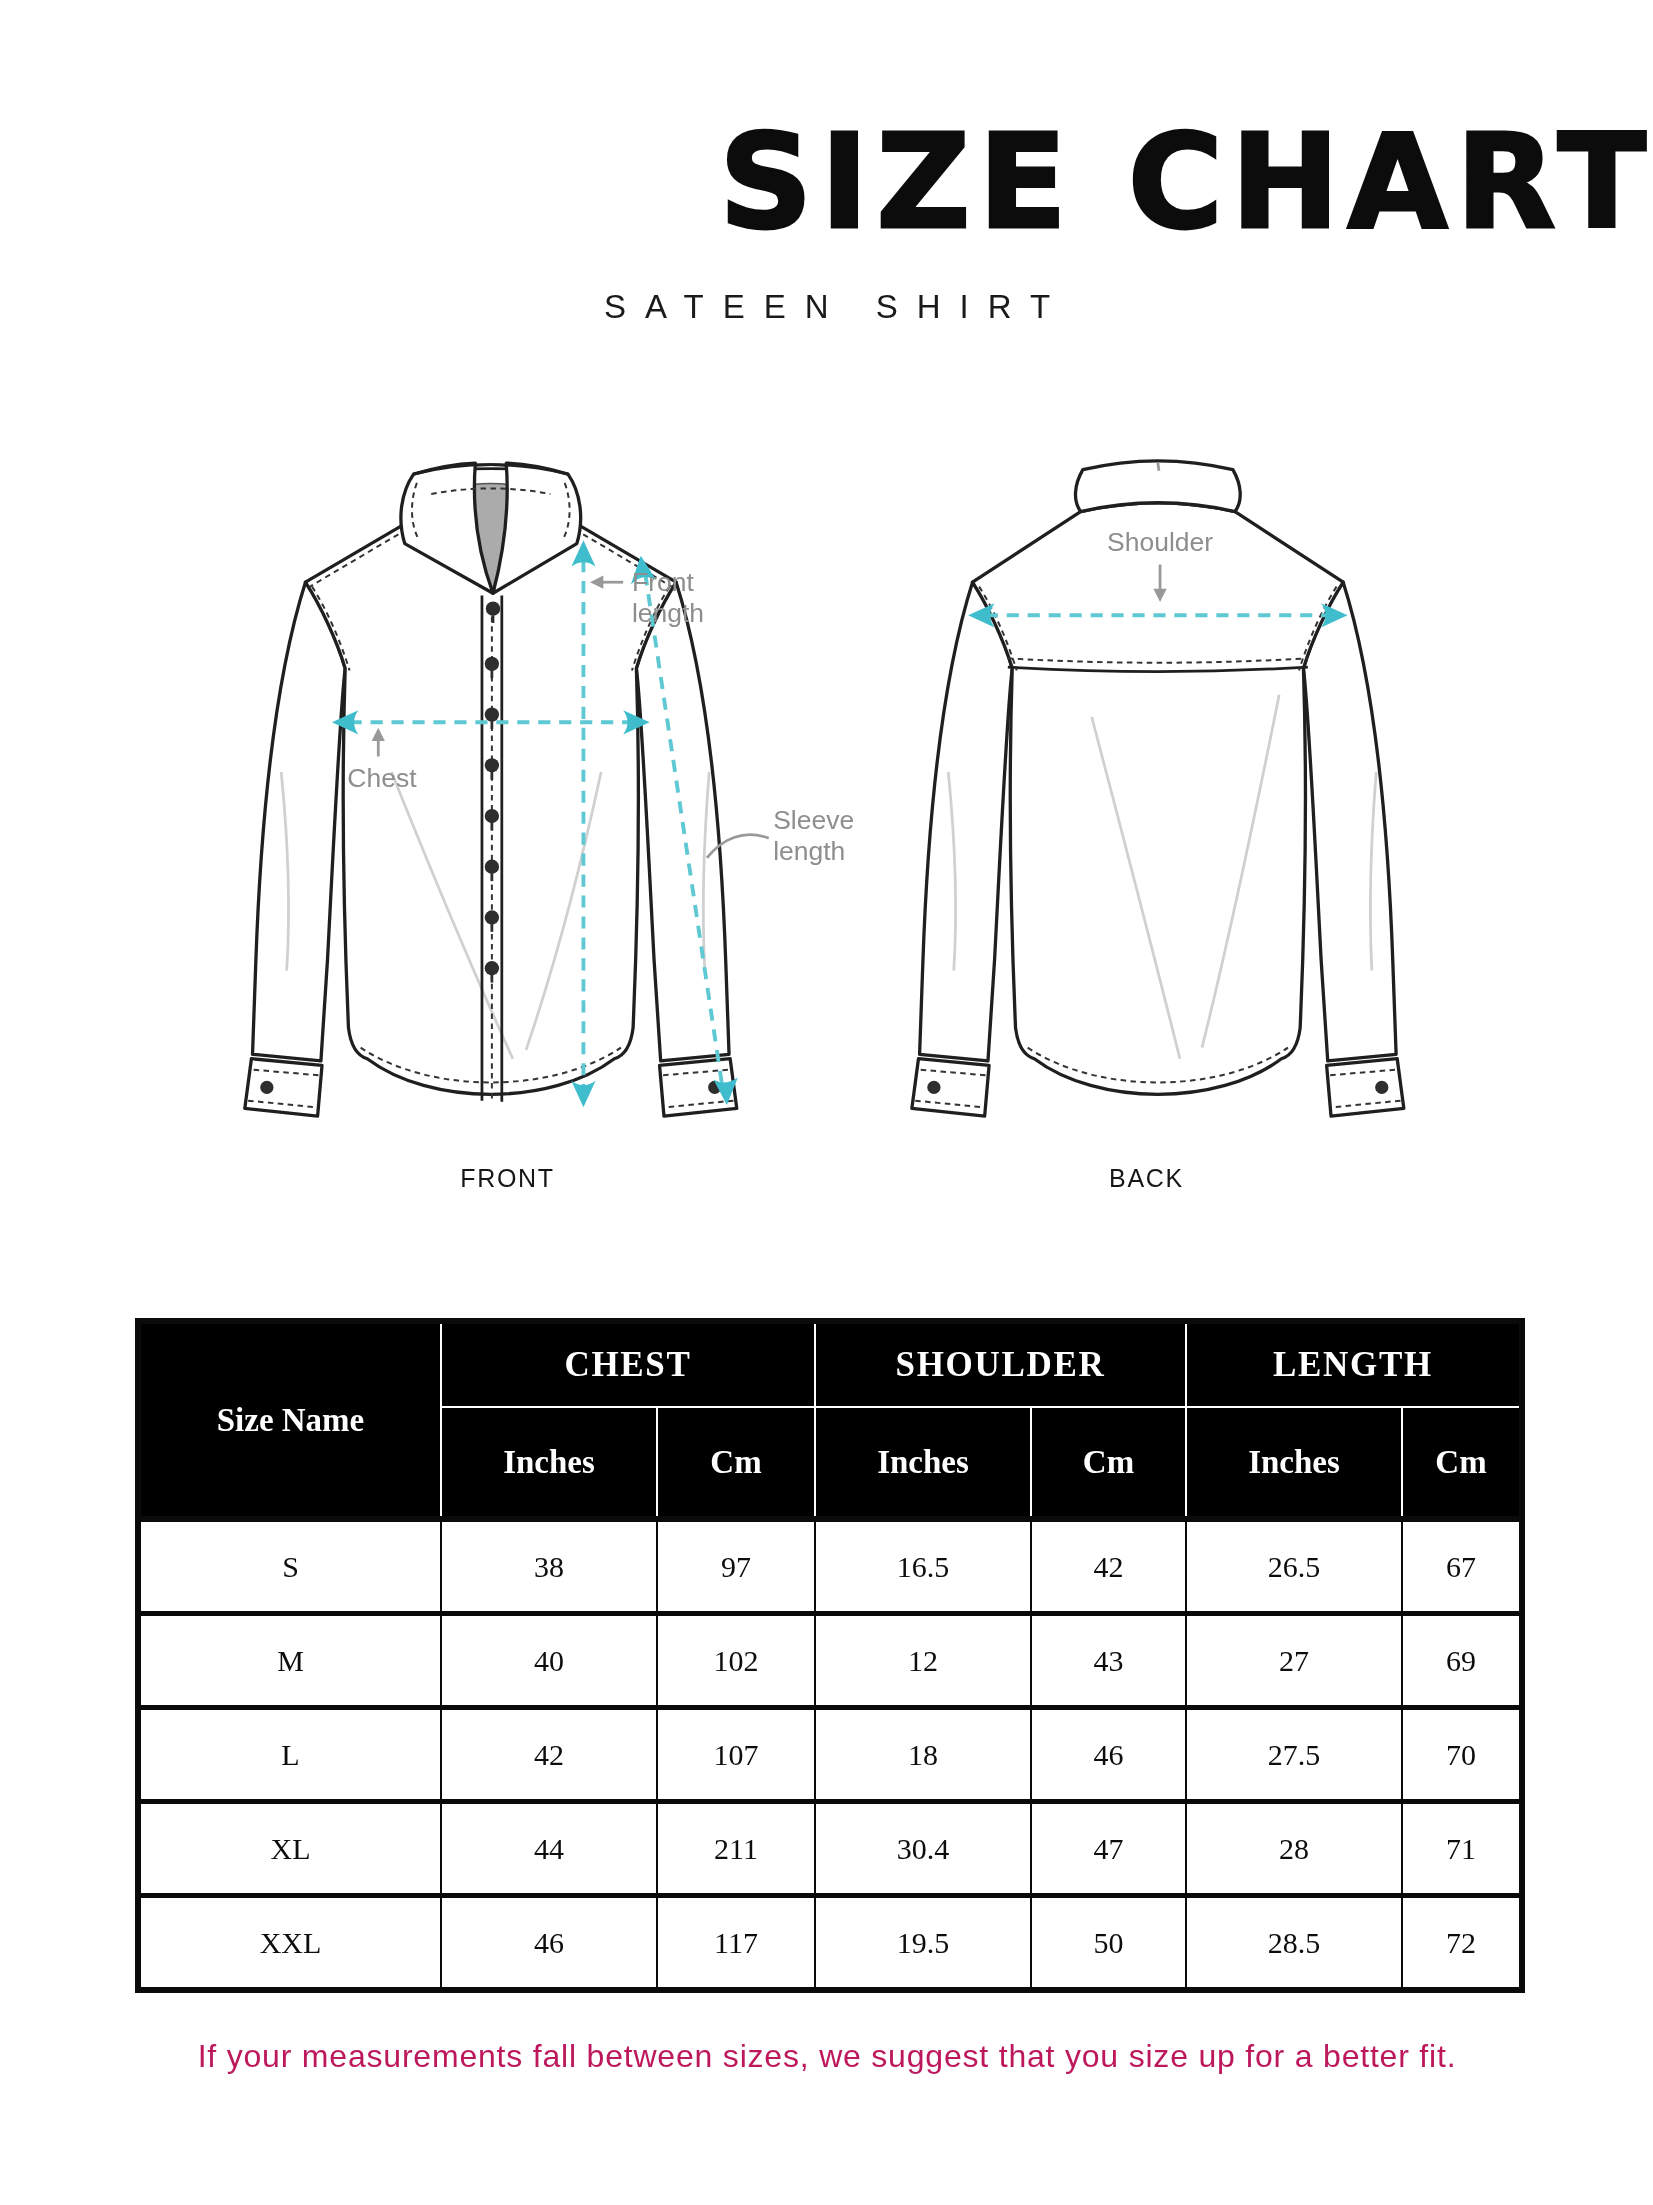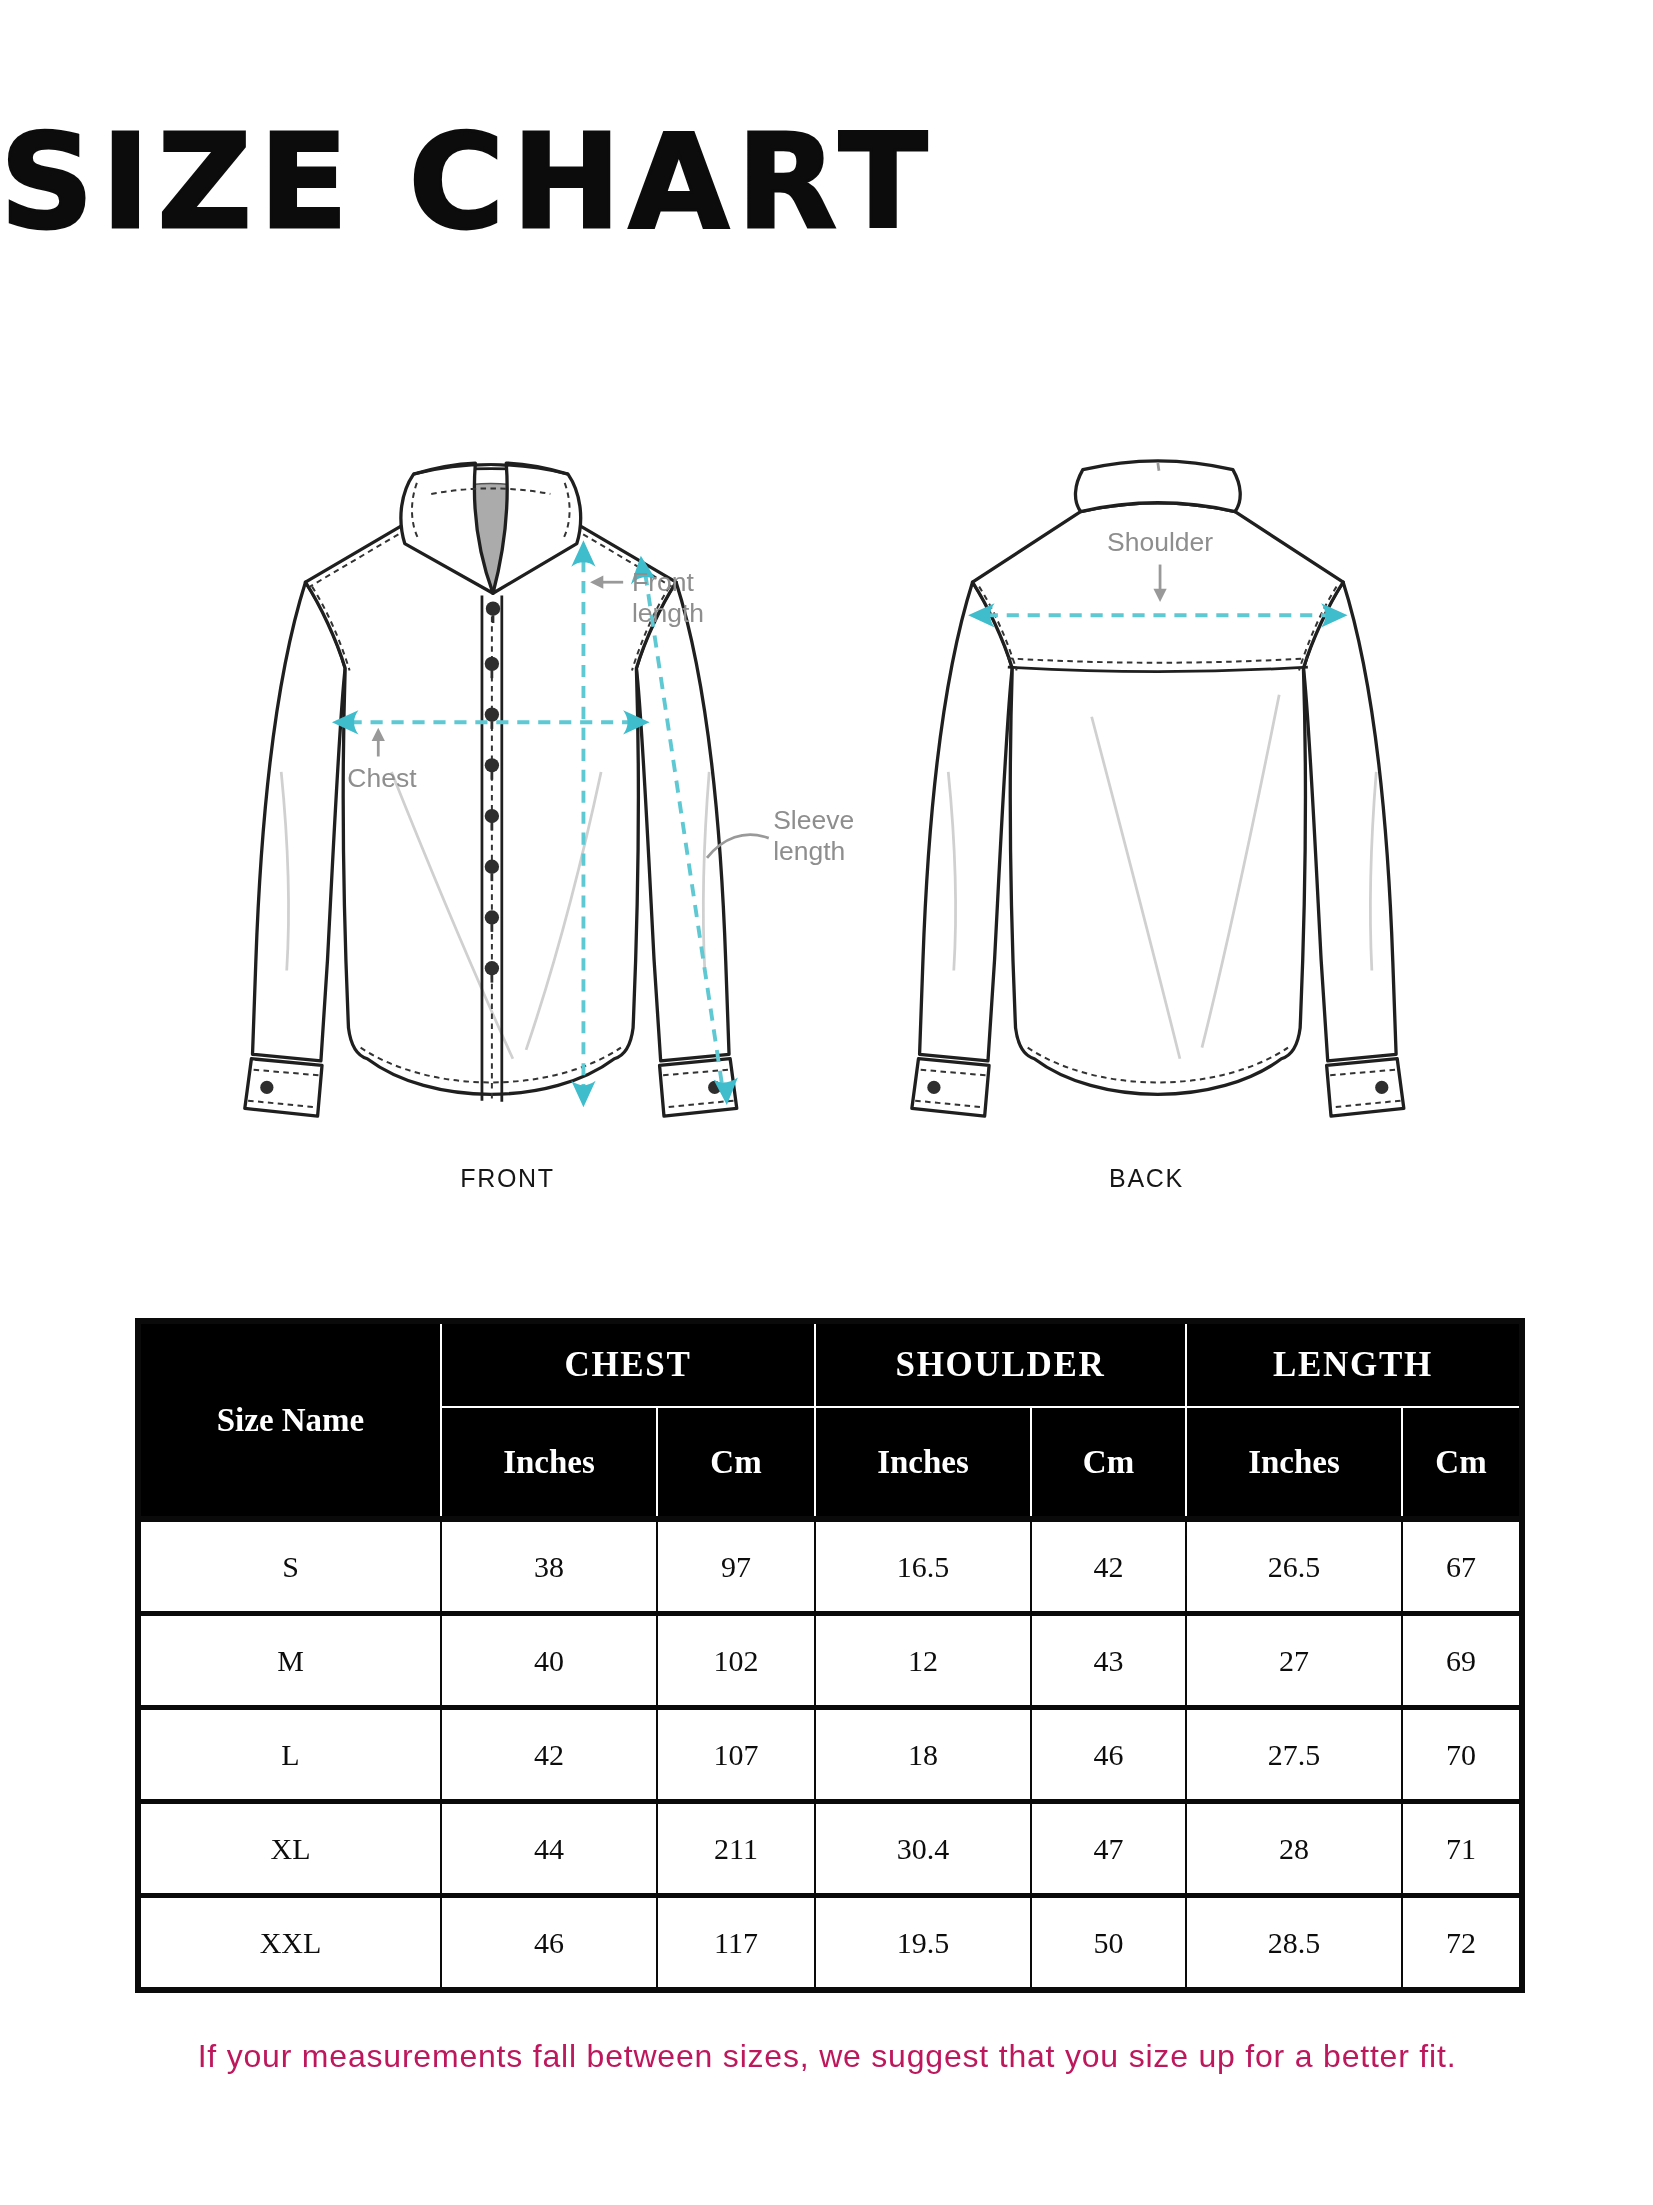--- a/index.html
+++ b/index.html
@@ -1,20 +1,20 @@
 <!DOCTYPE html>
 <html style="font-size:8.8px"><head>
 <meta charset="utf-8">
 <style>
   html,body{margin:0;padding:0;background:#ffffff;}
   #page{position:relative;width:1654px;height:2205px;background:#ffffff;overflow:hidden;
         font-family:"Liberation Sans","DejaVu Sans",sans-serif;color:#111;}
 
   
-  .title{position:absolute;top:117px;left:0;width:1654px;text-align:left;
+  .title{position:absolute;top:117px;left:0;width:1654px;text-align:right;
          font-family:"DejaVu Sans","Liberation Sans",sans-serif;font-weight:bold;
          font-size:130px;line-height:1;letter-spacing:7.7px;color:#0c0c0c;
          -webkit-text-stroke:2.8px #0c0c0c;}
   .subtitle{position:absolute;top:288px;left:0;width:1654px;text-align:center;
          font-size:33px;letter-spacing:19px;padding-left:19px;box-sizing:border-box;
          color:#1a1a1a;}
 
   
   .svg-front{position:absolute;left:237px;top:441px;width:662px;height:717px;}
   .svg-back{position:absolute;left:893px;top:441px;width:640px;height:717px;}
@@ -50,20 +50,21 @@
   
   .footer{position:absolute;top:2028px;left:0;width:1654px;text-align:center;
          font-size:32px;line-height:57px;letter-spacing:0.8px;color:#be185d;}
 </style>
 </head>
 <body>
 
 <div id="page">
 
   <div class="title">SIZE CHART</div>
+  <div class="subtitle">SATEEN SHIRT</div>
 
   <svg class="svg-front" viewBox="0 0 600 650">
     <g>
 
       <path class="shirt" d="M 62,128 C 36,210 22,330 17,472 L 14,556 L 76,562 L 82,470 C 88,355 93,248 98,206 C 88,172 74,146 62,128 Z"></path>
       <path class="shirt" d="M 398,128 C 424,210 438,330 443,472 L 446,556 L 384,562 L 378,470 C 372,355 367,248 362,206 C 372,172 386,146 398,128 Z"></path>
 
       <path class="shirt" d="M 98,206 C 94,330 97,440 101,532 C 103,548 108,557 118,560 C 175,603 285,603 342,560 C 352,557 357,548 359,532 C 363,440 366,330 362,206 C 370,180 384,150 398,128 L 306,74 L 154,74 L 62,128 C 76,150 90,180 98,206 Z"></path>
 
       <path class="crease" d="M 140,300 Q 200,450 250,560"></path>

